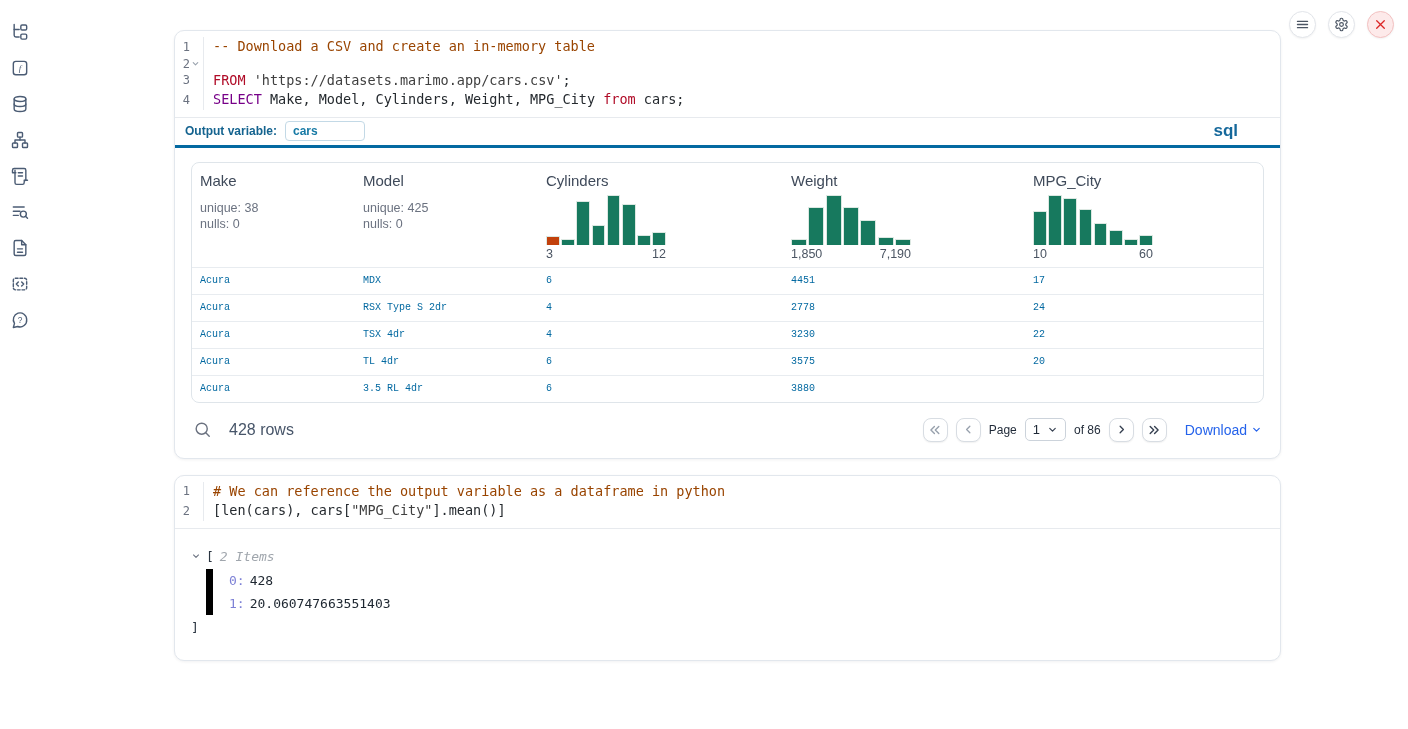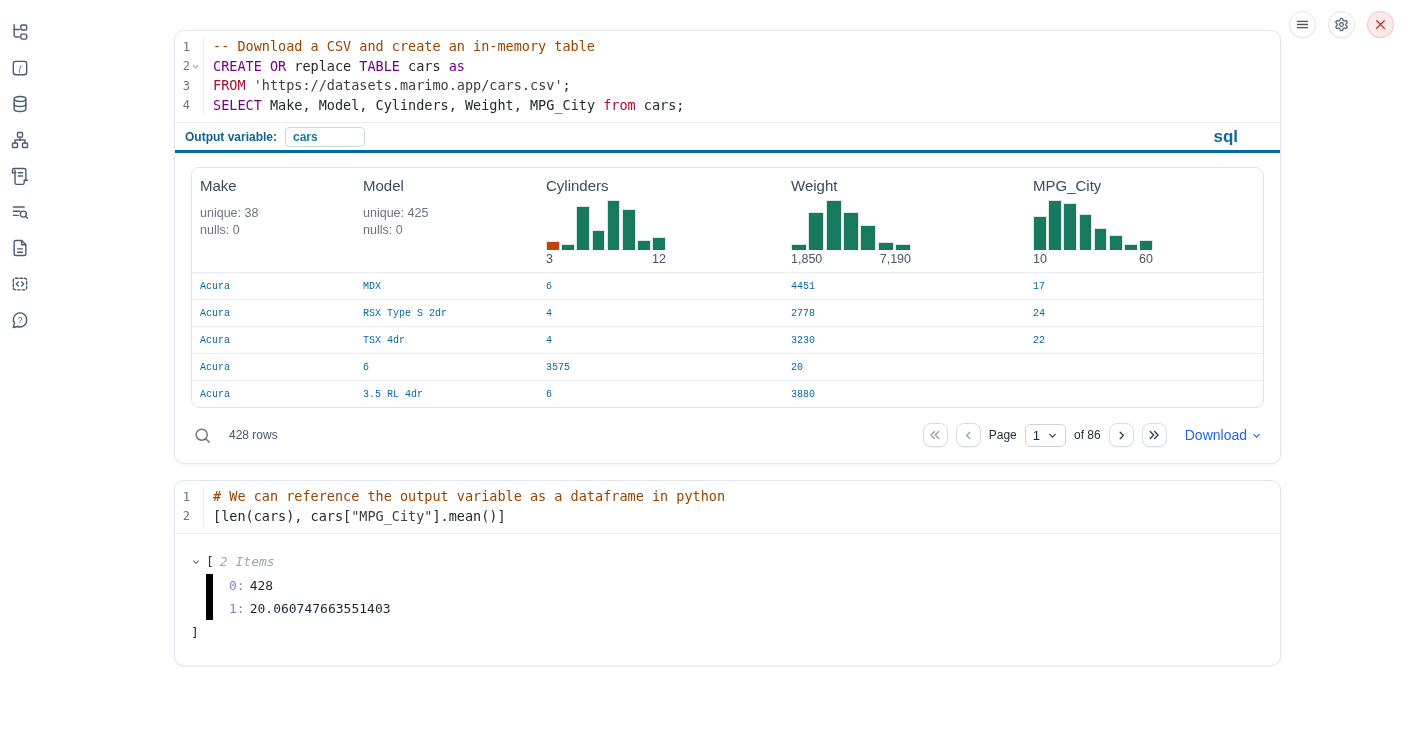--- a/index.html
+++ b/index.html
@@ -58,21 +58,21 @@
   .col-stats { margin-top:11px; font-size:12.5px; color:#6b7280; line-height:1.32; }
   .hist { width:120px; margin-top:4px; }
   .hist-bars { height:52px; display:flex; align-items:flex-end; gap:1.5px; }
   .hist-bar { flex:1; border:1px solid #dce8e2; border-bottom:none; }
   .hist-labels { display:flex; justify-content:space-between; font-size:12.5px; color:#4b5563; padding-top:2px; }
   .tr { display:grid; grid-template-columns:163px 183px 245px 242px 1fr; border-top:1px solid #e8ecf0; }
   .td { padding:7.5px 8px; font-size:10px; color:#0369a1;font-family:Liberation Mono, monospace; }
 
   
   .tfooter { display:flex; align-items:center; margin-top:9px; height:36px; padding:0 2px; }
-  .rows-count { margin-left:17px; font-size:12px; color:#475569; }
+  .rows-count { margin-left:17px; font-size:16px; color:#475569; }
   .pager { margin-left:auto; display:flex; align-items:center; gap:8px; }
   .page-btn { width:25px; height:24px; border:1px solid #d8dde3; border-radius:8px; background:#fff;
               box-shadow:0 1px 1.5px rgba(0,0,0,.06); display:flex; align-items:center; justify-content:center; cursor:pointer; }
   .page-label, .of-label { font-size:12px; color:#1f2937; }
   .page-select { display:flex; align-items:center; gap:7px; border:1px solid #ccd3db; border-radius:5px;
                  padding:2px 7px; height:23px; cursor:pointer; background:#fff; }
   .page-select span { font-size:13px; color:#1f2937; }
   .download { display:flex; align-items:center; gap:4px; margin-left:10px; background:none; border:none;
               color:#2563eb; font-size:14px; cursor:pointer; font-family:"Liberation Sans", sans-serif; }
 
@@ -214,21 +214,20 @@
         </div>
         <div class="code-line">
           <span class="gutter">
          <span class="lnum">2</span>
             <span class="fold icon">
               <svg width="9" height="9" viewBox="0 0 24 24" fill="none" stroke="#9aa3ae" stroke-width="3" stroke-linecap="round" stroke-linejoin="round">
                 <path d="m6 9.5 6 6 6-6"></path>
               </svg>
             </span>
        </span>
-       <span class="line-content"><span class="tok-keyword">CREATE OR</span><span class="tok-plain"> replace </span><span class="tok-keyword">TABLE</span><span class="tok-plain"> cars </span><span class="tok-keyword">as</span></span>
         </div>
         <div class="code-line">
           <span class="gutter">
          <span class="lnum">3</span>
             <span class="fold-spacer"></span>
        </span>
        <span class="line-content"><span class="tok-red">FROM</span><span class="tok-plain"> </span><span class="tok-string">'https://datasets.marimo.app/cars.csv'</span><span class="tok-plain">;</span></span>
         </div>
         <div class="code-line">
           <span class="gutter">
@@ -336,20 +335,21 @@
             </div>
             <div class="tr">
               <div class="td">Acura</div>
               <div class="td">TSX 4dr</div>
               <div class="td">4</div>
               <div class="td">3230</div>
               <div class="td">22</div>
             </div>
             <div class="tr">
               <div class="td">Acura</div>
+              <div class="td">TL 4dr</div>
               <div class="td">6</div>
               <div class="td">3575</div>
               <div class="td">20</div>
             </div>
             <div class="tr">
               <div class="td">Acura</div>
               <div class="td">3.5 RL 4dr</div>
               <div class="td">6</div>
               <div class="td">3880</div>
             </div>

